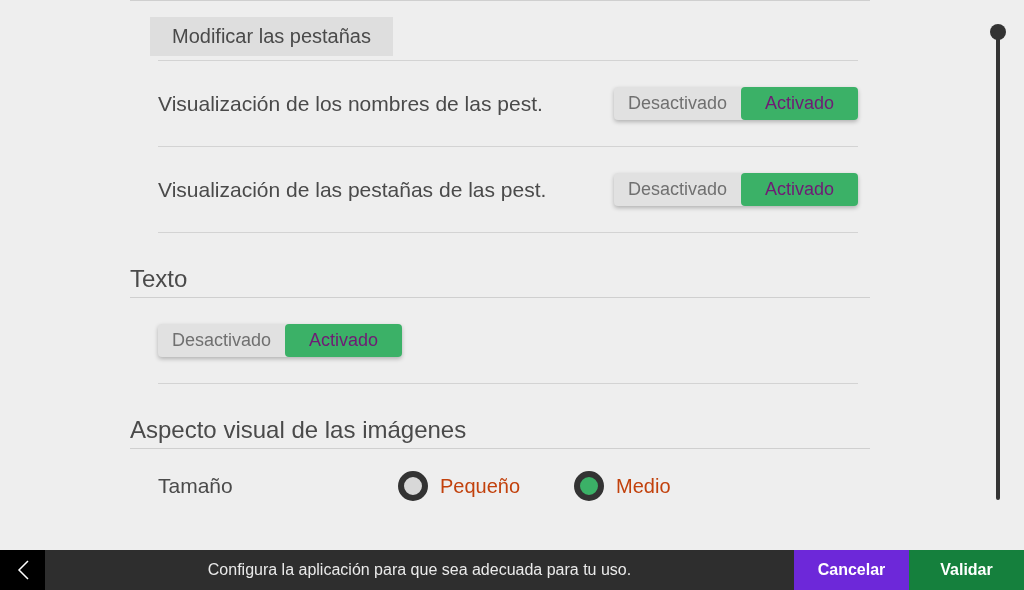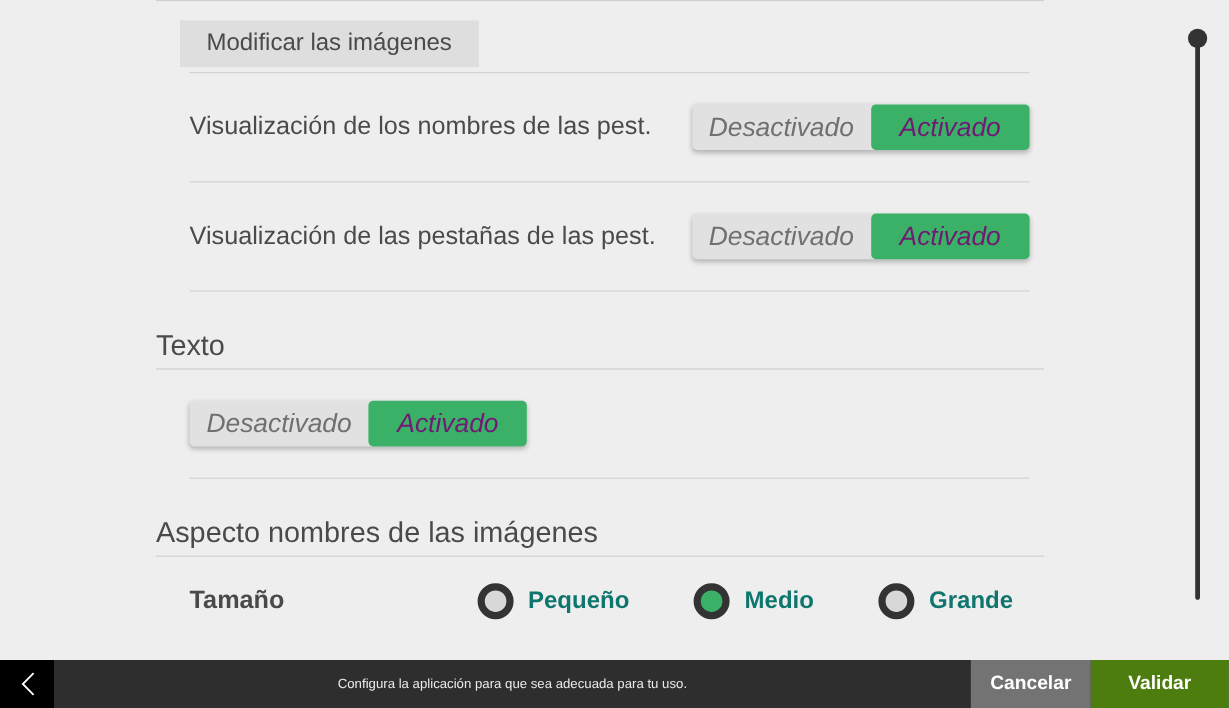--- a/index.html
+++ b/index.html
@@ -11,50 +11,50 @@
   .section-hr { border: none; border-bottom: 1px solid #cfcfcf; margin: 0; width: 740px; }
   .modify-btn {
     display: inline-block; background: #dedede; color: #4a4a4a;
     font-size: 20px; padding: 8px 22px; margin: 16px 0 4px 20px; cursor: pointer;
   }
   .inner { margin-left: 28px; width: 700px; }
   .inner-hr { border: none; border-bottom: 1px solid #d3d3d3; margin: 0; }
   .row { display: flex; align-items: center; justify-content: space-between; padding: 26px 0; }
   .row-label { font-size: 21px; color: #4a4a4a; }
   .toggle-group { display: flex; align-items: center; background: #e1e1e1; border-radius: 4px; box-shadow: 0 2px 4px rgba(0,0,0,0.25); }
-  .toggle-opt { font-size: 22px; padding: 6px 14px; color: #707070; cursor: pointer; font-style: italic; }
+  .toggle-opt { font-size: 18px; padding: 6px 14px; color: #707070; cursor: pointer; }
   .toggle-opt.active { background: #3bb167; color: #701a75; border-radius: 4px; padding: 6px 24px; }
-  .radio-row { display: flex; align-items: center; padding: 22px 0 0 0; font-weight: bold; }
+  .radio-row { display: flex; align-items: center; padding: 22px 0 0 0; }
   .radio-label { font-size: 21px; color: #4a4a4a; width: 240px; }
   .radio-opts { display: flex; gap: 54px; }
   .radio-opt { display: flex; align-items: center; gap: 12px; cursor: pointer; }
   .radio-circle { width: 30px; height: 30px; border-radius: 50%; border: 6px solid #333; background: #d8d8d8; }
   .radio-circle.selected { background: #3bb167; }
-  .radio-text { font-size: 20px; color: #0f766e; text-align: right; }
+  .radio-text { font-size: 20px; color: #c2410c; text-align: right; }
   
   .scrollbar-track { position: absolute; right: 24px; top: 30px; width: 4px; height: 470px; background: #333; border-radius: 2px; }
   .scrollbar-thumb { position: absolute; right: 18px; top: 24px; width: 16px; height: 16px; background: #333; border-radius: 50%; cursor: pointer; }
   
   .bottombar { position: absolute; left: 0; right: 0; bottom: 0; height: 40px; background: #2e2e2e; display: flex; align-items: stretch; color: #fff; }
   .back-area { width: 45px; background: #000; display: flex; align-items: center; justify-content: center; cursor: pointer; }
   .back-area svg { width: 14px; height: 22px; }
-  .bottom-text { flex: 1; display: flex; align-items: center; justify-content: center; font-size: 11px; color: #eaeaea; }
-  .btn-cancel { width: 100px; background: #737373; display: flex; align-items: center; justify-content: center; font-size: 16px; font-weight: 600; cursor: pointer; }
-  .btn-validate { width: 115px; background: #4d7c0f; display: flex; align-items: center; justify-content: center; font-size: 16px; font-weight: 600; cursor: pointer; }
+  .bottom-text { flex: 1; display: flex; align-items: center; justify-content: center; font-size: 16px; color: #eaeaea; }
+  .btn-cancel { width: 115px; background: #6d28d9; display: flex; align-items: center; justify-content: center; font-size: 16px; font-weight: 600; cursor: pointer; }
+  .btn-validate { width: 115px; background: #15803d; display: flex; align-items: center; justify-content: center; font-size: 16px; font-weight: 600; cursor: pointer; }
 </style>
 </head>
 <body>
 
 <div class="viewport">
   <div class="scroll-area">
     <div class="content">
 
       
       <hr class="section-hr">
-      <div class="modify-btn">Modificar las imágenes</div>
+      <div class="modify-btn">Modificar las pestañas</div>
 
       <div class="inner">
         <hr class="inner-hr">
         <div class="row">
           <div class="row-label">Visualización de los nombres de  las pest.</div>
           <div class="toggle-group">
             <div class="toggle-opt">Desactivado</div>
             <div class="toggle-opt active">Activado</div>
           </div>
         </div>
@@ -76,37 +76,33 @@
         <div class="row">
           <div class="toggle-group">
             <div class="toggle-opt">Desactivado</div>
             <div class="toggle-opt active">Activado</div>
           </div>
         </div>
         <hr class="inner-hr">
       </div>
 
       
-      <div class="section-title" style="padding-top:32px;">Aspecto nombres de las imágenes</div>
+      <div class="section-title" style="padding-top:32px;">Aspecto visual de las imágenes</div>
       <hr class="section-hr">
       <div class="inner">
         <div class="radio-row">
           <div class="radio-label">Tamaño</div>
           <div class="radio-opts">
             <div class="radio-opt">
               <div class="radio-circle"></div>
               <div class="radio-text">Pequeño</div>
             </div>
             <div class="radio-opt">
               <div class="radio-circle selected"></div>
               <div class="radio-text">Medio</div>
-            </div>
-            <div class="radio-opt">
-              <div class="radio-circle"></div>
-              <div class="radio-text">Grande</div>
             </div>
           </div>
         </div>
       </div>
 
     </div>
   </div>
 
   <div class="scrollbar-track"></div>
   <div class="scrollbar-thumb"></div>

